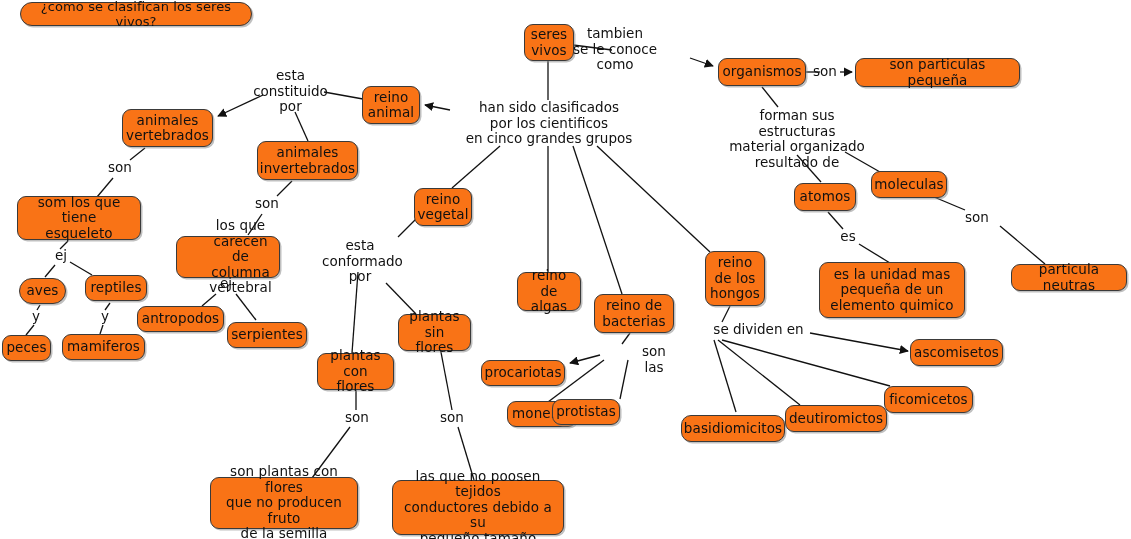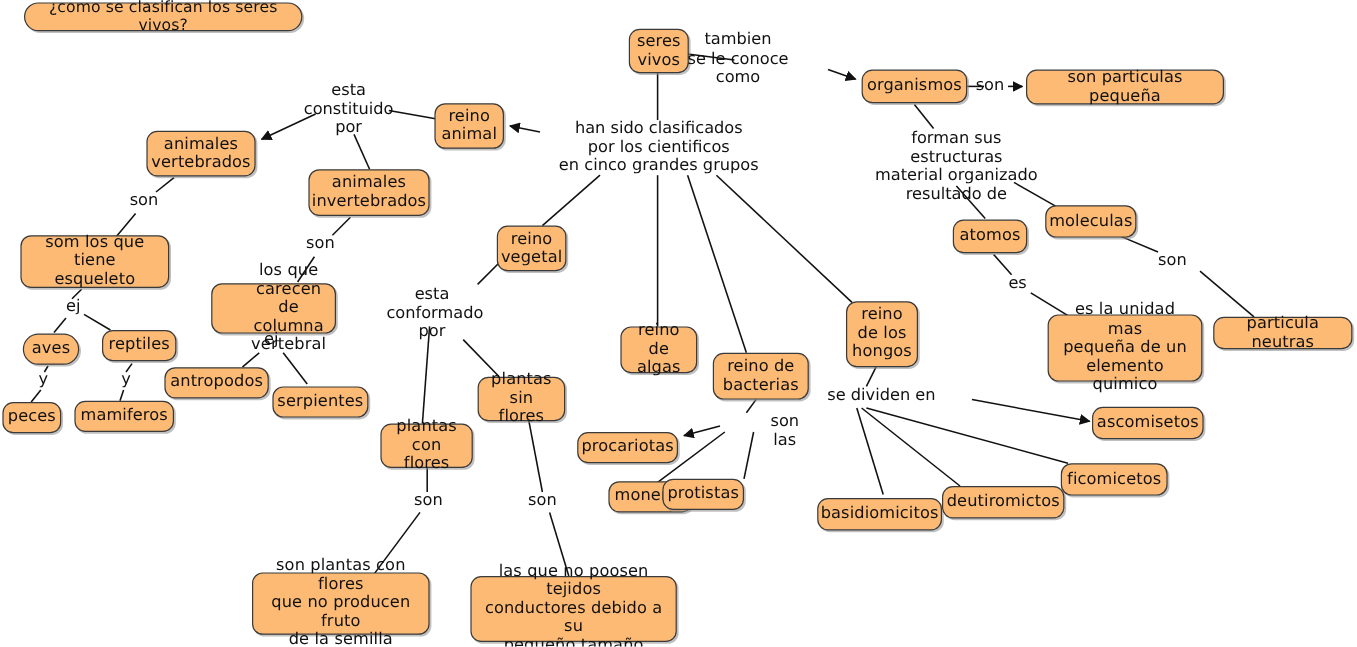--- a/index.html
+++ b/index.html
@@ -22,21 +22,21 @@
     position: absolute;
     left: 0;
     top: 0;
     width: 1131px;
     height: 539px;
     pointer-events: none;
   }
   .node {
     position: absolute;
     box-sizing: border-box;
-    background: #fdba74;
+    background: #f97316;
     border: 1px solid #3a3a3a;
     border-radius: 9px;
     display: flex;
     align-items: center;
     justify-content: center;
     text-align: center;
     color: #111111;
     font-size: 13.5px;
     line-height: 15.5px;
     letter-spacing: 0.1px;
@@ -169,21 +169,21 @@
 vivos</div>
 
   <div class="node" style="left:718px; top:58px; width:88px; height:28px;">organismos</div>
 
   <div class="node" style="left:855px; top:58px; width:165px; height:29px;">son particulas pequeña</div>
 
   <div class="node" style="left:794px; top:183px; width:62px; height:28px;">atomos</div>
 
   <div class="node" style="left:871px; top:171px; width:76px; height:27px;">moleculas</div>
 
-  <div class="node" style="left:873px; top:262px; width:129px; height:56px;">es la unidad mas
+  <div class="node" style="left:819px; top:262px; width:146px; height:56px;">es la unidad mas
 pequeña de un
 elemento quimico</div>
 
   <div class="node" style="left:1011px; top:264px; width:116px; height:27px;">particula neutras</div>
 
   <div class="node" style="left:362px; top:86px; width:58px; height:38px;">reino
 animal</div>
 
   <div class="node" style="left:122px; top:109px; width:91px; height:38px;">animales
 vertebrados</div>
@@ -235,21 +235,21 @@
   <div class="node" style="left:481px; top:360px; width:84px; height:26px;">procariotas</div>
 
   <div class="node" style="left:507px; top:401px; width:70px; height:26px;">moneras</div>
 
   <div class="node" style="left:552px; top:399px; width:68px; height:26px;">protistas</div>
 
   <div class="node" style="left:705px; top:251px; width:60px; height:55px;">reino
 de los
 hongos</div>
 
-  <div class="node" style="left:681px; top:415px; width:104px; height:27px;">basidiomicitos</div>
+  <div class="node" style="left:681px; top:415px; width:104px; height:27px;border-radius:10px;">basidiomicitos</div>
 
   <div class="node" style="left:785px; top:405px; width:102px; height:27px;">deutiromictos</div>
 
   <div class="node" style="left:884px; top:386px; width:89px; height:27px;">ficomicetos</div>
 
   <div class="node" style="left:910px; top:339px; width:93px; height:27px;">ascomisetos</div>
 
   <div class="label" style="left:572px; top:26px; width:86px;">tambien
 se le conoce
 como</div>
@@ -287,15 +287,15 @@
   <div class="label" style="left:322px; top:238px; width:76px;">esta
 conformado
 por</div>
 
   <div class="label" style="left:343px; top:410px; width:28px;">son</div>
 
   <div class="label" style="left:438px; top:410px; width:28px;">son</div>
 
   <div class="label" style="left:631px; top:344px; width:46px;">son las</div>
 
-  <div class="label" style="left:686px; top:322px; width:97px;">se dividen en</div>
+  <div class="label" style="left:710px; top:322px; width:97px;">se dividen en</div>
 
 </div>
 
 </body></html>

